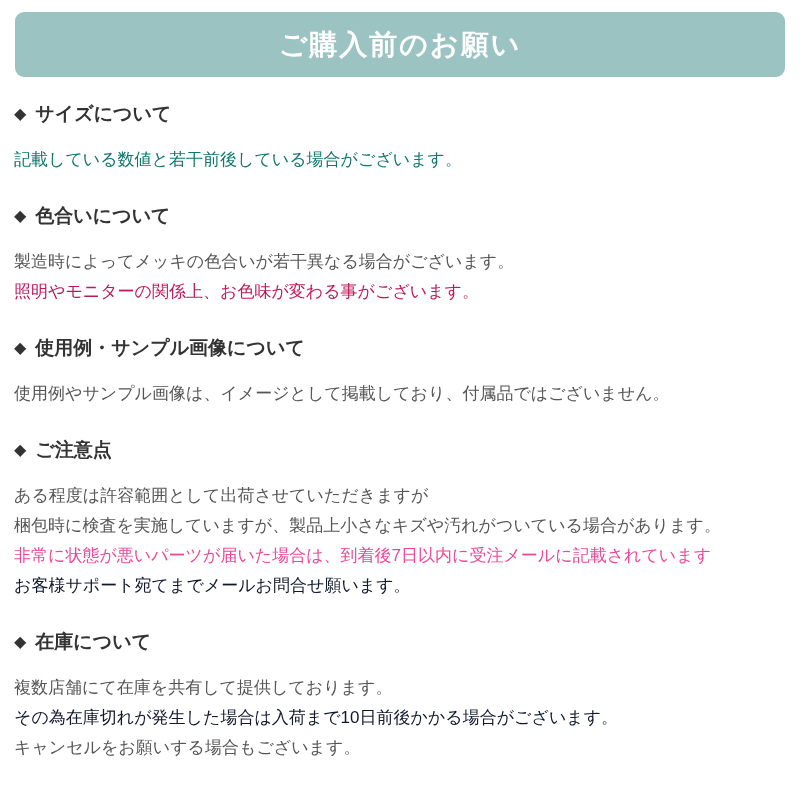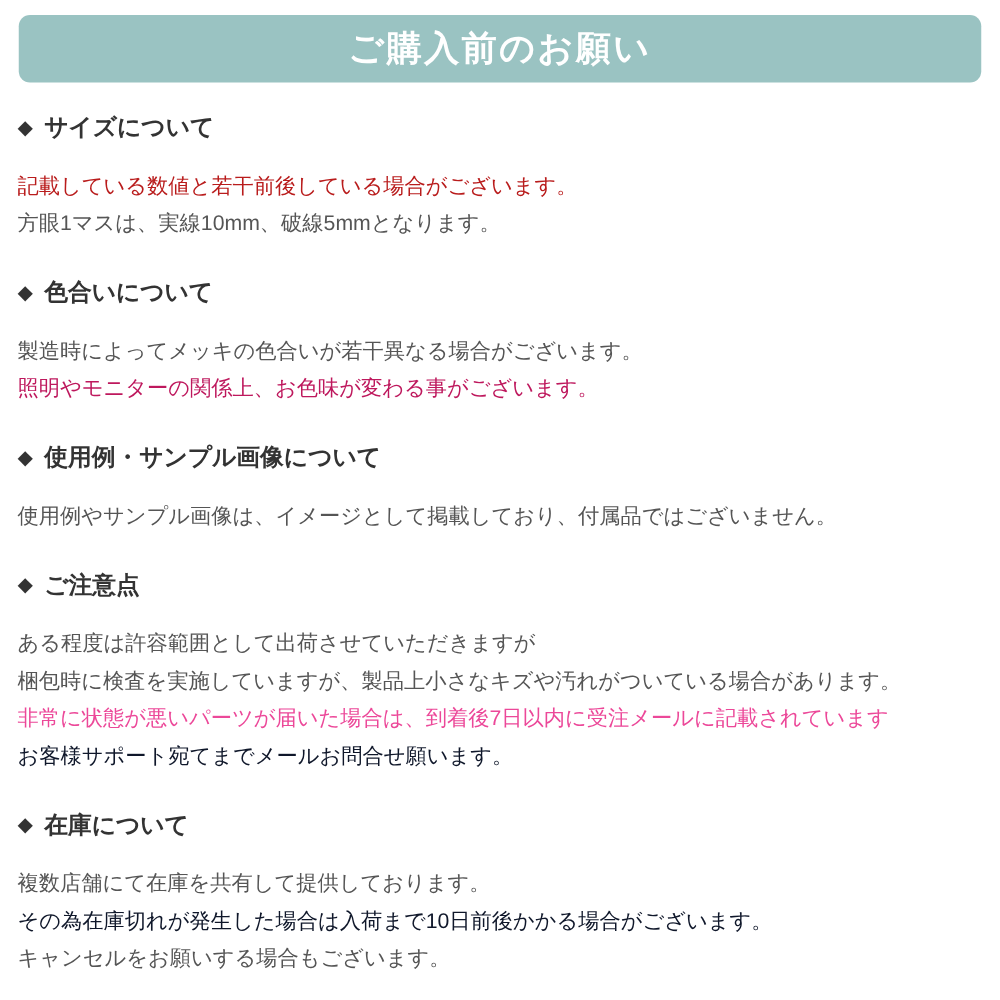--- a/index.html
+++ b/index.html
@@ -4,21 +4,21 @@
 <style>
   * { margin: 0; padding: 0; box-sizing: border-box; }
   html, body { width: 800px; height: 800px; overflow: hidden; }
   body {
     background: #ffffff;
     font-family: "Liberation Sans", "DejaVu Sans", sans-serif;
     color: #555555;
   }
   .banner {
     margin: 12px 15px 0 15px;
-    height: 54px;
+    height: 65px;
     border-radius: 9px;
     background: #9ac3c2;
     color: #ffffff;
     display: flex;
     align-items: center;
     justify-content: center;
     font-size: 28px;
     font-weight: bold;
     letter-spacing: 2px;
   }
@@ -50,22 +50,21 @@
   <span>ご購入前のお願い</span>
 </div>
 
 <main class="content">
 
   <section class="section first">
     <h2 class="sec-title" style="color: rgb(51, 51, 51);">
       <span class="diamond">◆</span>
       <span>サイズについて</span>
     </h2>
-    <p class="line" style="color: #b91c1c;">記載している数値と若干前後している場合がございます。</p>
-    <p class="line" style="color: rgb(85, 85, 85);">方眼1マスは、実線10mm、破線5mmとなります。</p>
+    <p class="line" style="color: #0f766e;">記載している数値と若干前後している場合がございます。</p>
   </section>
 
   <section class="section">
     <h2 class="sec-title" style="color: rgb(51, 51, 51);">
       <span class="diamond">◆</span>
       <span>色合いについて</span>
     </h2>
     <p class="line" style="color: rgb(85, 85, 85);">製造時によってメッキの色合いが若干異なる場合がございます。</p>
     <p class="line" style="color: #be185d;">照明やモニターの関係上、お色味が変わる事がございます。</p>
   </section>

